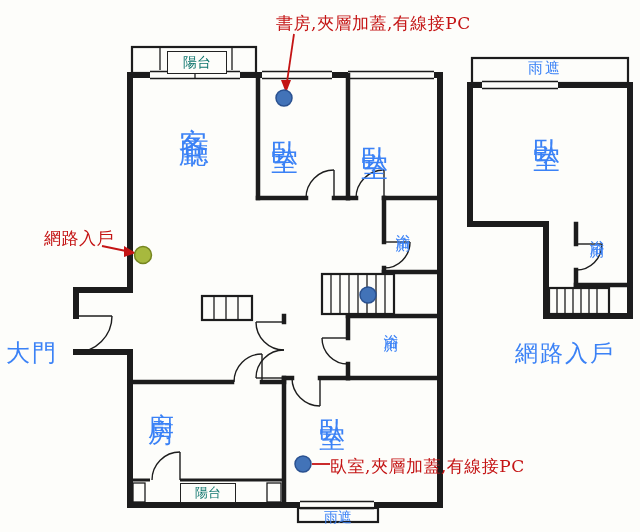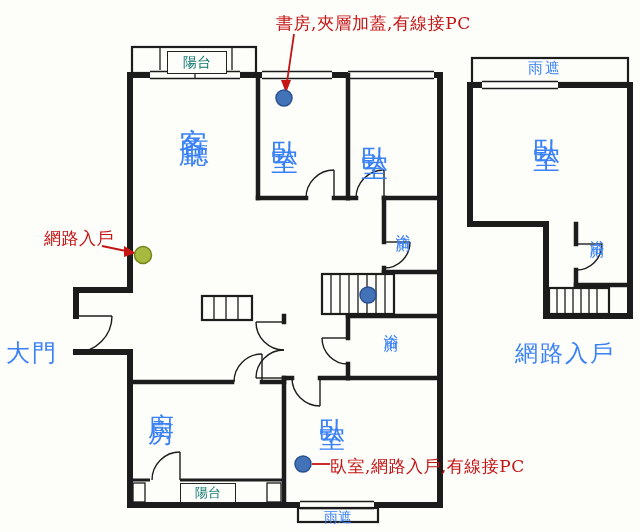--- a/index.html
+++ b/index.html
@@ -255,15 +255,15 @@
   <div class="lbl v" style="left:532px;top:118px;font-size:27px;letter-spacing:5px;">臥室</div>
 
   <div class="lbl v" style="left:588px;top:228px;font-size:15px;letter-spacing:2px;">浴廁</div>
 
   <div class="lbl" style="left:515px;top:341px;font-size:23px;letter-spacing:2px;">網路入戶</div>
 
   <div class="red-ann" style="left:276px;top:12px;">書房,夾層加蓋,有線接PC</div>
 
   <div class="red-ann" style="left:44px;top:227px;">網路入戶</div>
 
-  <div class="red-ann" style="left:330px;top:455px;">臥室,網路入戶,有線接PC</div>
+  <div class="red-ann" style="left:330px;top:455px;">臥室,夾層加蓋,有線接PC</div>
 
 </div>
 
 </body></html>

